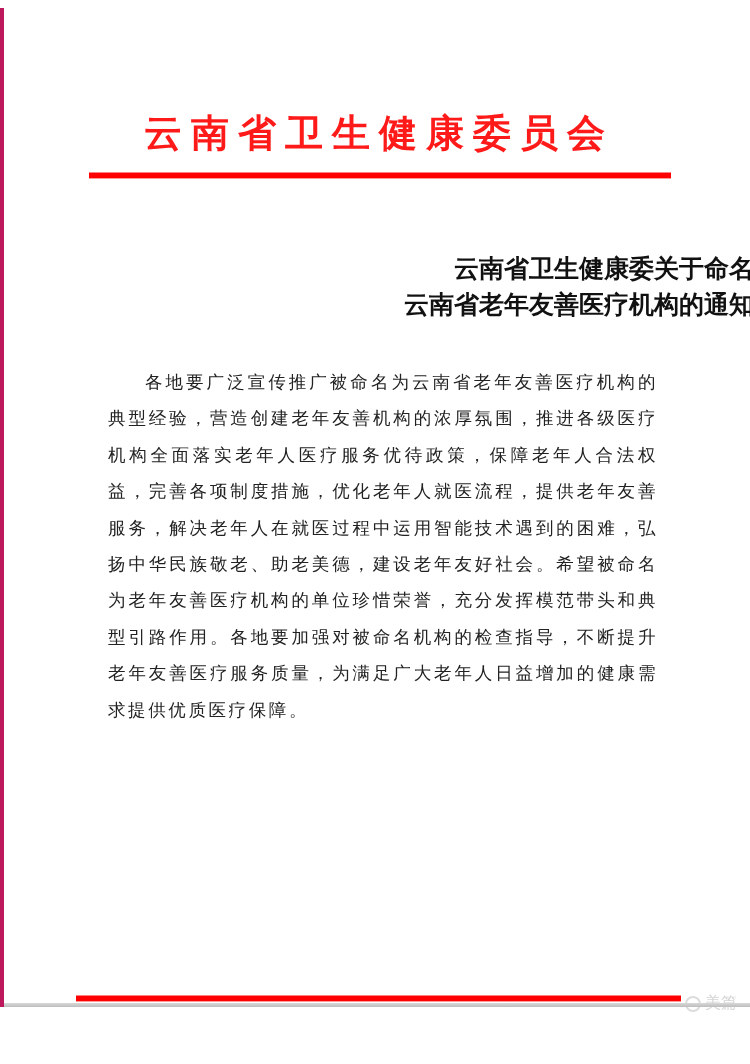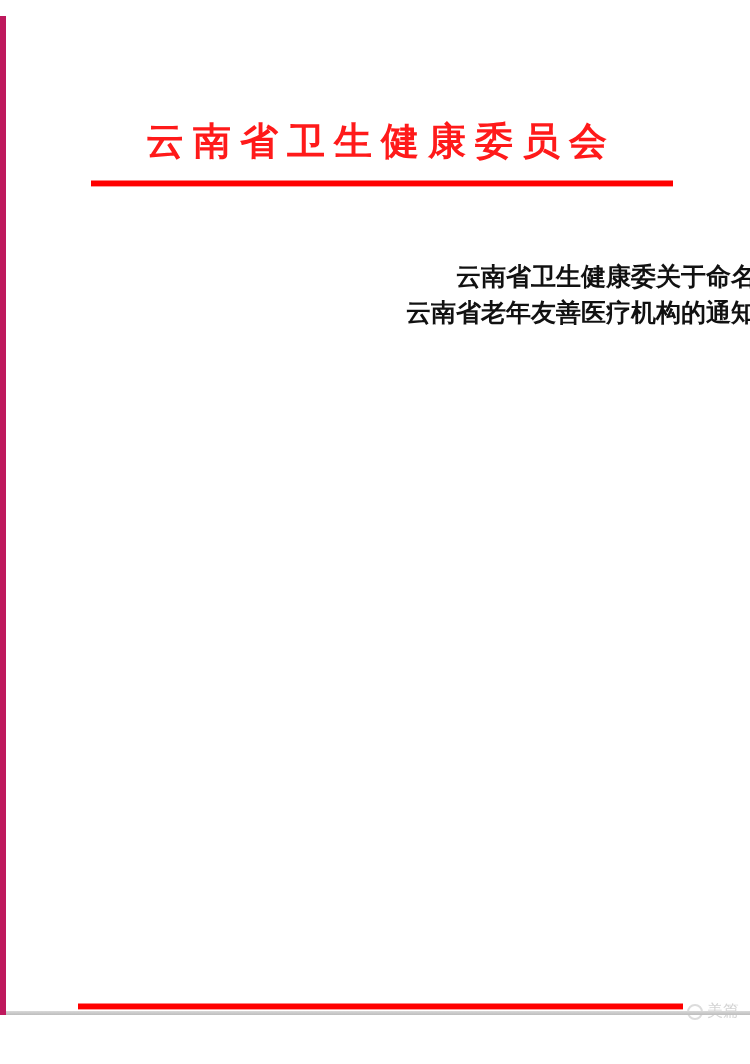--- a/index.html
+++ b/index.html
@@ -1,19 +1,19 @@
 <!DOCTYPE html>
 <html><head>
 <meta charset="utf-8">
 <style>
   html, body { margin:0; padding:0; }
   body { width:750px; height:1064px; background:#ffffff; position:relative; overflow:hidden;
          font-family: "DejaVu Serif", "Liberation Serif", serif; }
-  .page { position:absolute; left:0; top:16px; width:750px; height:999px;
-          border-left:6px solid #be185d; box-sizing:border-box; }
+  .page { position:absolute; left:0; top:8px; width:750px; height:999px;
+          border-left:4px solid #be185d; box-sizing:border-box; }
   .bottom-shadow { position:absolute; left:0; bottom:0; width:750px; height:4px;
           background:linear-gradient(#d8d8d8,#bdbdbd); }
   .letterhead { position:absolute; left:0; width:750px; top:100px; text-align:center;
           color:#ff1a1a; font-size:38px; letter-spacing:9px; font-weight:bold;
           font-family: "DejaVu Serif", serif; line-height:50px; }
   .rule-top { position:absolute; left:85px; width:582px; top:165px; height:5px;
           background:#ff0000; box-shadow:0 -1px 0 #ff8080, 0 1px 0 #ff9a9a; }
   .rule-bottom { position:absolute; left:72px; width:605px; top:988px; height:5px;
           background:#ff0000; box-shadow:0 -1px 0 #ff8080, 0 1px 0 #ff9a9a; }
   .title { position:absolute; left:0; width:750px; top:243px; text-align:right;
@@ -33,20 +33,21 @@
 <div class="page">
   <div class="letterhead">云南省卫生健康委员会</div>
   <div class="rule-top"></div>
 
   <div class="title">
     <div>云南省卫生健康委关于命名</div>
     <div>云南省老年友善医疗机构的通知</div>
   </div>
 
   <div class="body">
+    <p class="indent">各地要广泛宣传推广被命名为云南省老年友善医疗机构的典型经验，营造创建老年友善机构的浓厚氛围，推进各级医疗机构全面落实老年人医疗服务优待政策，保障老年人合法权益，完善各项制度措施，优化老年人就医流程，提供老年友善服务，解决老年人在就医过程中运用智能技术遇到的困难，弘扬中华民族敬老、助老美德，建设老年友好社会。希望被命名为老年友善医疗机构的单位珍惜荣誉，充分发挥模范带头和典型引路作用。各地要加强对被命名机构的检查指导，不断提升老年友善医疗服务质量，为满足广大老年人日益增加的健康需求提供优质医疗保障。</p>
   </div>
 
   <div class="rule-bottom"></div>
 
   <div class="watermark">
     <span class="wm-icon"></span>
     <span>美篇</span>
   </div>
 
   <div class="bottom-shadow"></div>

